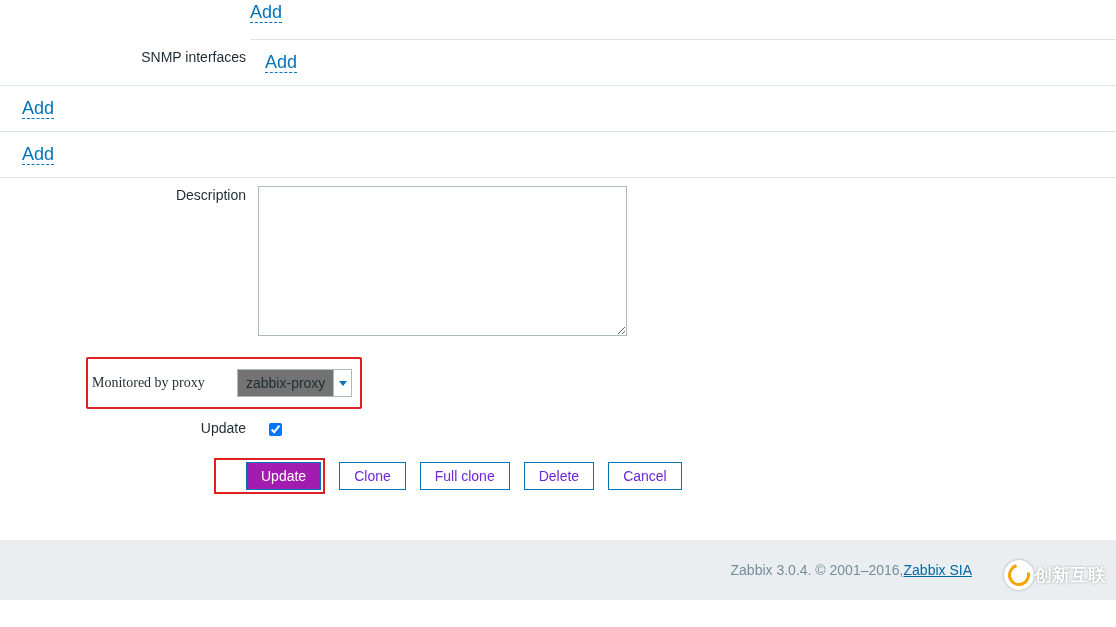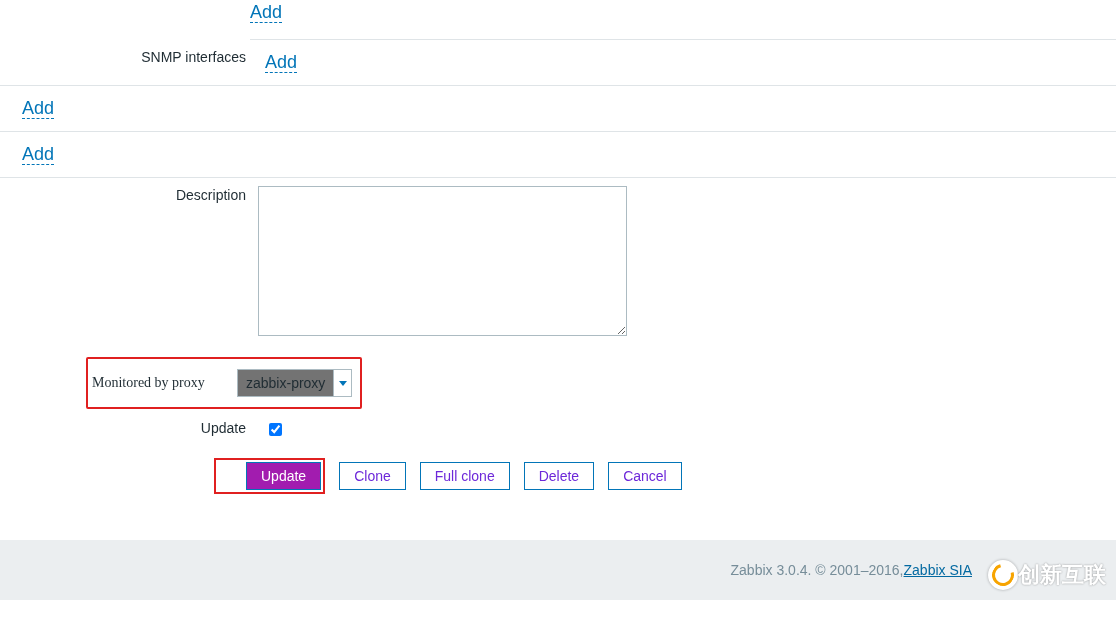--- a/index.html
+++ b/index.html
@@ -141,21 +141,21 @@
   .footer a { color: #0369a1; }
   .watermark {
     position: absolute;
     right: 10px;
     bottom: 10px;
     display: flex;
     align-items: center;
     gap: 0;
     color: #fff;
     font-weight: bold;
-    font-size: 22px;
+    font-size: 18px;
     text-shadow: 0 0 2px rgba(0,0,0,0.4);
   }
   .wm-circle {
     width: 30px; height: 30px;
     border-radius: 50%;
     border: 2px solid #fff;
     background: #fff;
     display: inline-flex;
     align-items: center; justify-content: center;
     box-shadow: 0 0 3px rgba(0,0,0,0.3);

